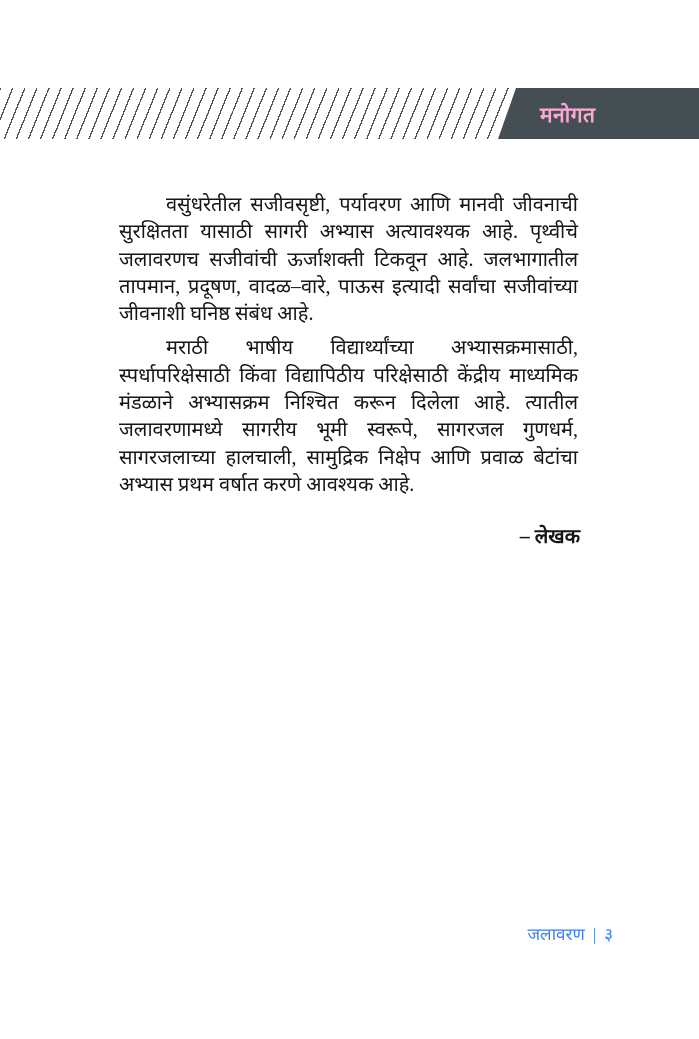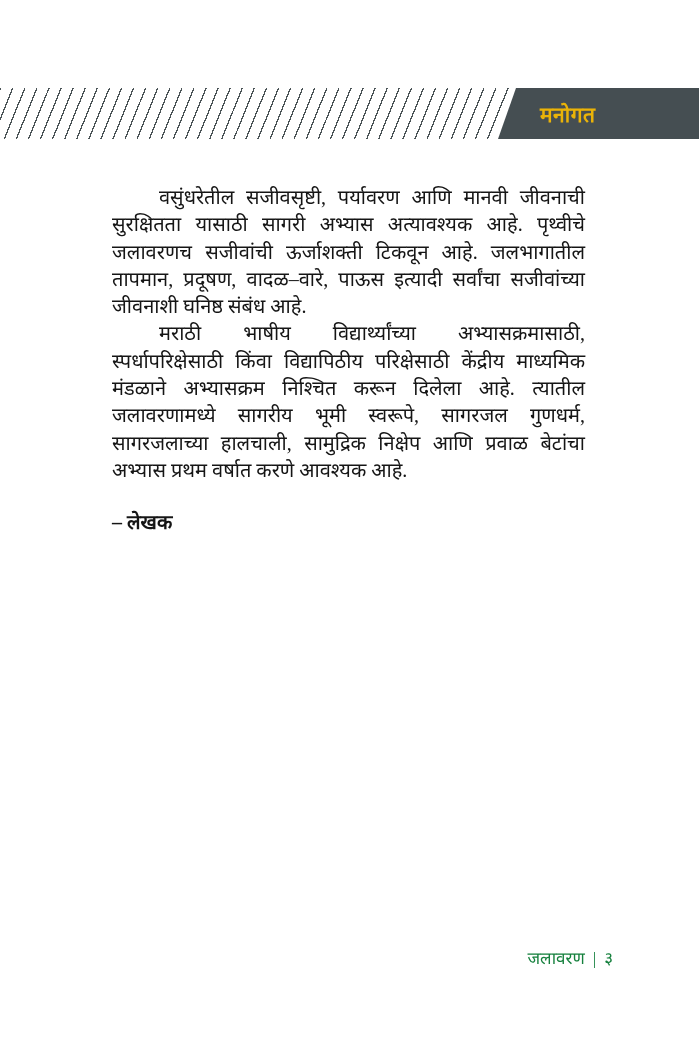--- a/index.html
+++ b/index.html
@@ -32,54 +32,55 @@
   .title-box {
     position: absolute;
     top: 0; bottom: 0; right: 0;
     width: 201px;
     background: #454e52;
     clip-path: polygon(18px 0, 100% 0, 100% 100%, 0 100%);
     display: flex;
     align-items: center;
     padding-left: 42px;
     box-sizing: border-box;
-    color: #eab308;
+    color: #f9a8d4;
     font-size: 21px;
     font-weight: bold;
     letter-spacing: 0.5px;
   }
   
   .content {
     position: absolute;
     left: 112px;
     top: 184px;
     width: 473px;
     font-size: 20px;
     line-height: 27.3px;
     text-align: justify;
   }
   .para {
-    margin: 0;
+    margin: 7px;
     text-indent: 47px;
   }
   .signature {
     margin: 25px 5px 0 0;
+    text-align: right;
     font-weight: bold;
     font-size: 20px;
   }
   
   .page-footer {
     position: absolute;
-    top: 946px;
+    top: 922px;
     right: 86px;
     font-size: 17px;
     display: inline-flex;
     gap: 8px;
     align-items: baseline;
-    color: #15803d;
+    color: #3b82f6;
   }
 </style>
 </head>
 <body>
 
 <div class="page">
 
   <header class="band">
     <div class="stripes"></div>
     <div class="title-box">

